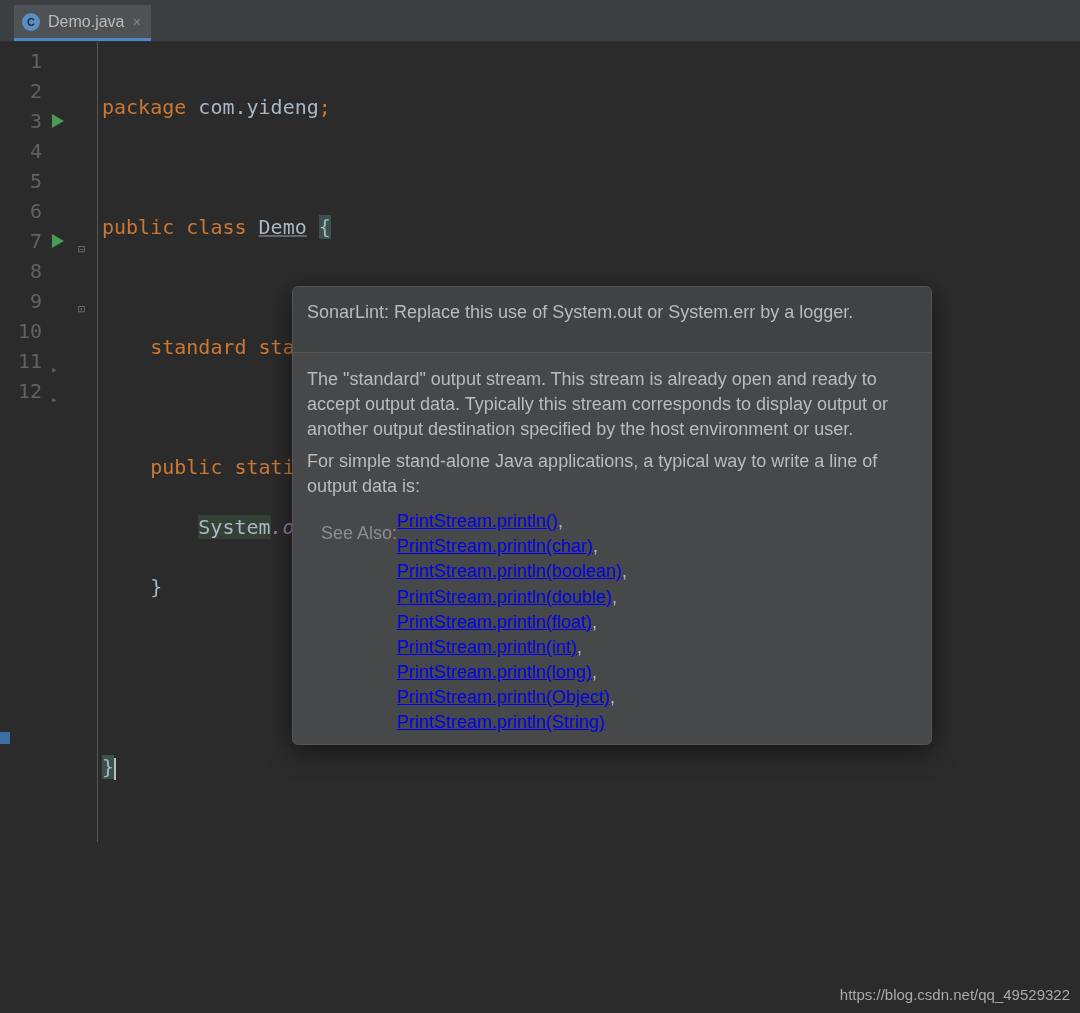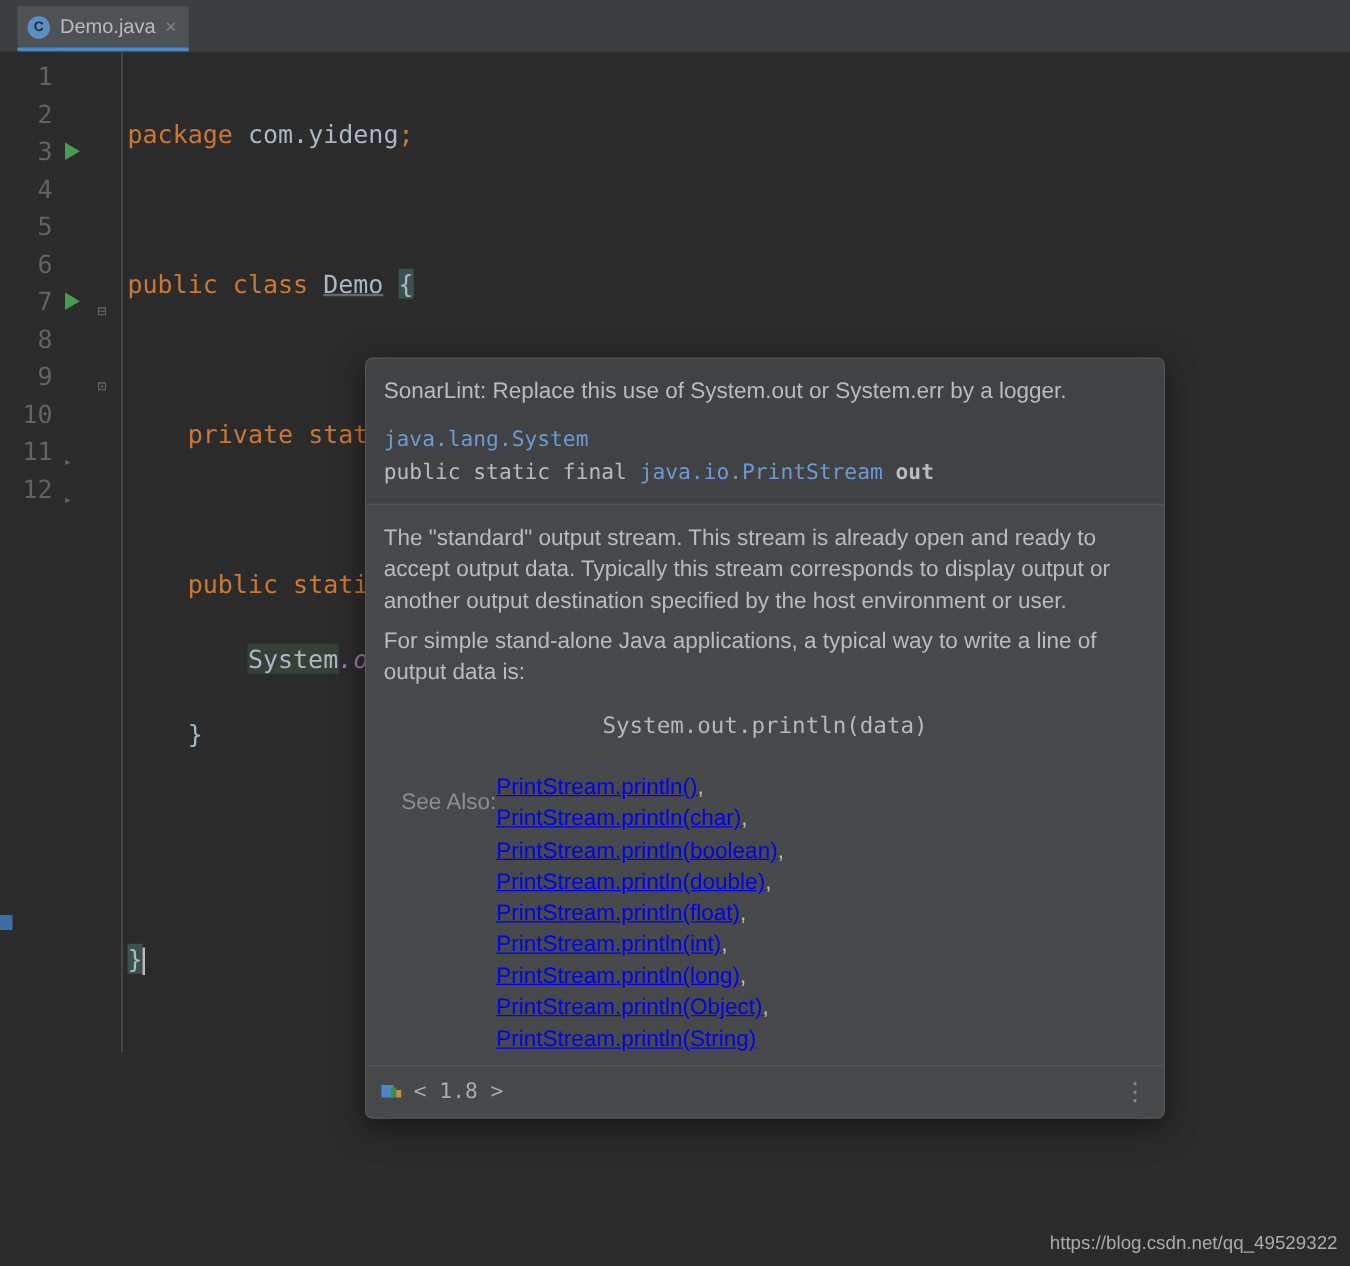--- a/index.html
+++ b/index.html
@@ -306,70 +306,50 @@
       </div>
     <div class="row"></div>
       <div class="row"></div>
       <div class="row"></div>
   </div>
   <div class="code">
 <div class="code-line"><span class="kw">package</span><span> com.yideng</span><span class="kw">;</span></div>
 <div class="code-line"> </div>
 <div class="code-line"><span class="kw">public</span> <span class="kw">class</span> <span class="underline-class">Demo</span> <span class="highlight-brace">{</span></div>
 <div class="code-line"> </div>
-<div class="code-line">    <span class="kw">private</span> <span class="kw">static</span> <span>Integer</span> <span class="highlight-field">num</span><span> = </span><span class="num-lit">1</span><span class="kw">;</span></div>
+<div class="code-line">    <span class="kw">standard</span> <span class="kw">static</span> <span>Integer</span> <span class="highlight-field">num</span><span> = </span><span class="num-lit">1</span><span class="kw">;</span></div>
 <div class="code-line"> </div>
 <div class="code-line">    <span class="kw">public</span> <span class="kw">static</span> <span class="kw">void</span> <span class="method-decl">main</span><span>(String[] args) {</span></div>
 <div class="code-line">        <span class="highlight-ref">System</span><span class="field">.out</span><span>.println(</span><span class="field-static">num</span><span>)</span><span class="kw">;</span></div>
 <div class="code-line">    <span>}</span></div>
 <div class="code-line"> </div>
 <div class="code-line"> </div>
 <div class="code-line"><span class="highlight-brace">}</span><span class="cursor-line"></span></div>
   </div>
 </div>
 
 <div class="left-blue-marker"></div>
 
 <div class="doc-popup">
   <div class="doc-header">
     <div class="doc-warning">SonarLint: Replace this use of System.out or System.err by a logger.</div>
-    <div class="doc-sig">
-      <span class="doc-link">java.lang.System</span><br>
-      <span>public static final</span>
-      <span class="doc-link">java.io.PrintStream</span>
-      <span style="color:#bbbbbb;font-weight:bold;">out</span>
-    </div>
   </div>
   <div class="doc-body">
     <p>The "standard" output stream. This stream is already open and ready to accept output data. Typically this stream corresponds to display output or another output destination specified by the host environment or user.</p>
     <p>For simple stand-alone Java applications, a typical way to write a line of output data is:</p>
-    <div class="doc-code">System.out.println(data)</div>
     <div style="display:flex; margin-top:10px;">
       <div class="doc-seealso" style="width:90px;text-align:right;">See Also:</div>
       <div>
         <div class="row"><a href="#">PrintStream.println()</a>,</div>
         <div class="row"><a href="#">PrintStream.println(char)</a>,</div>
         <div class="row"><a href="#">PrintStream.println(boolean)</a>,</div>
         <div class="row"><a href="#">PrintStream.println(double)</a>,</div>
         <div class="row"><a href="#">PrintStream.println(float)</a>,</div>
         <div class="row"><a href="#">PrintStream.println(int)</a>,</div>
         <div class="row"><a href="#">PrintStream.println(long)</a>,</div>
         <div class="row"><a href="#">PrintStream.println(Object)</a>,</div>
         <div class="row"><a href="#">PrintStream.println(String)</a></div>
       </div>
     </div>
   </div>
-  <div class="doc-footer">
-    <div class="doc-footer-left">
-      <span class="icon-module">
-        <svg viewBox="0 0 18 14" width="18" height="14">
-          <rect x="0" y="2" width="10" height="10" fill="#4a88c7"></rect>
-          <rect x="8" y="4" width="4" height="8" fill="#3c8f4a"></rect>
-          <rect x="12" y="6" width="4" height="6" fill="#c78f3c"></rect>
-        </svg>
-      </span>
-      <span>&lt; 1.8 &gt;</span>
-    </div>
-    <span class="more-icon">⋮</span>
-  </div>
 </div>
 
 <div class="watermark">https://blog.csdn.net/qq_49529322</div>
 
 </body></html>

